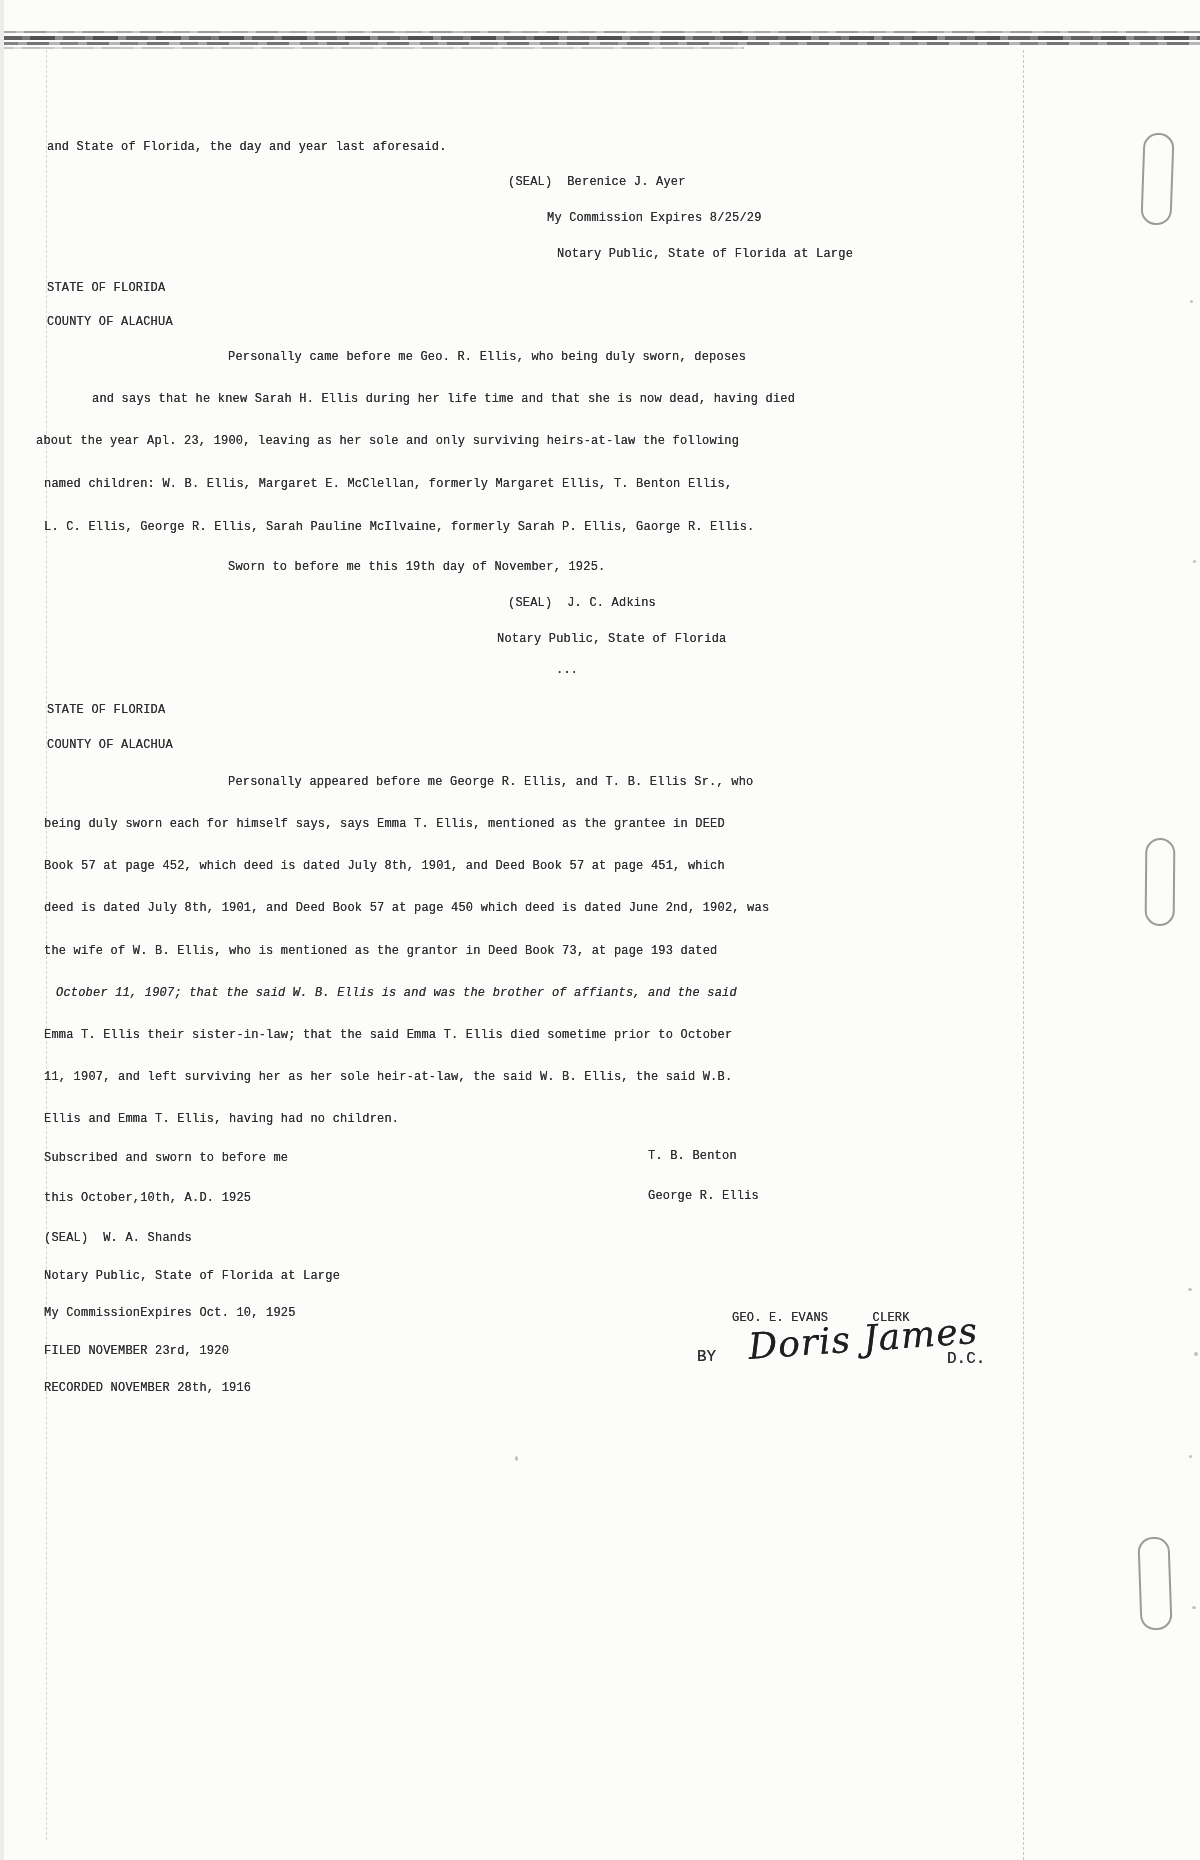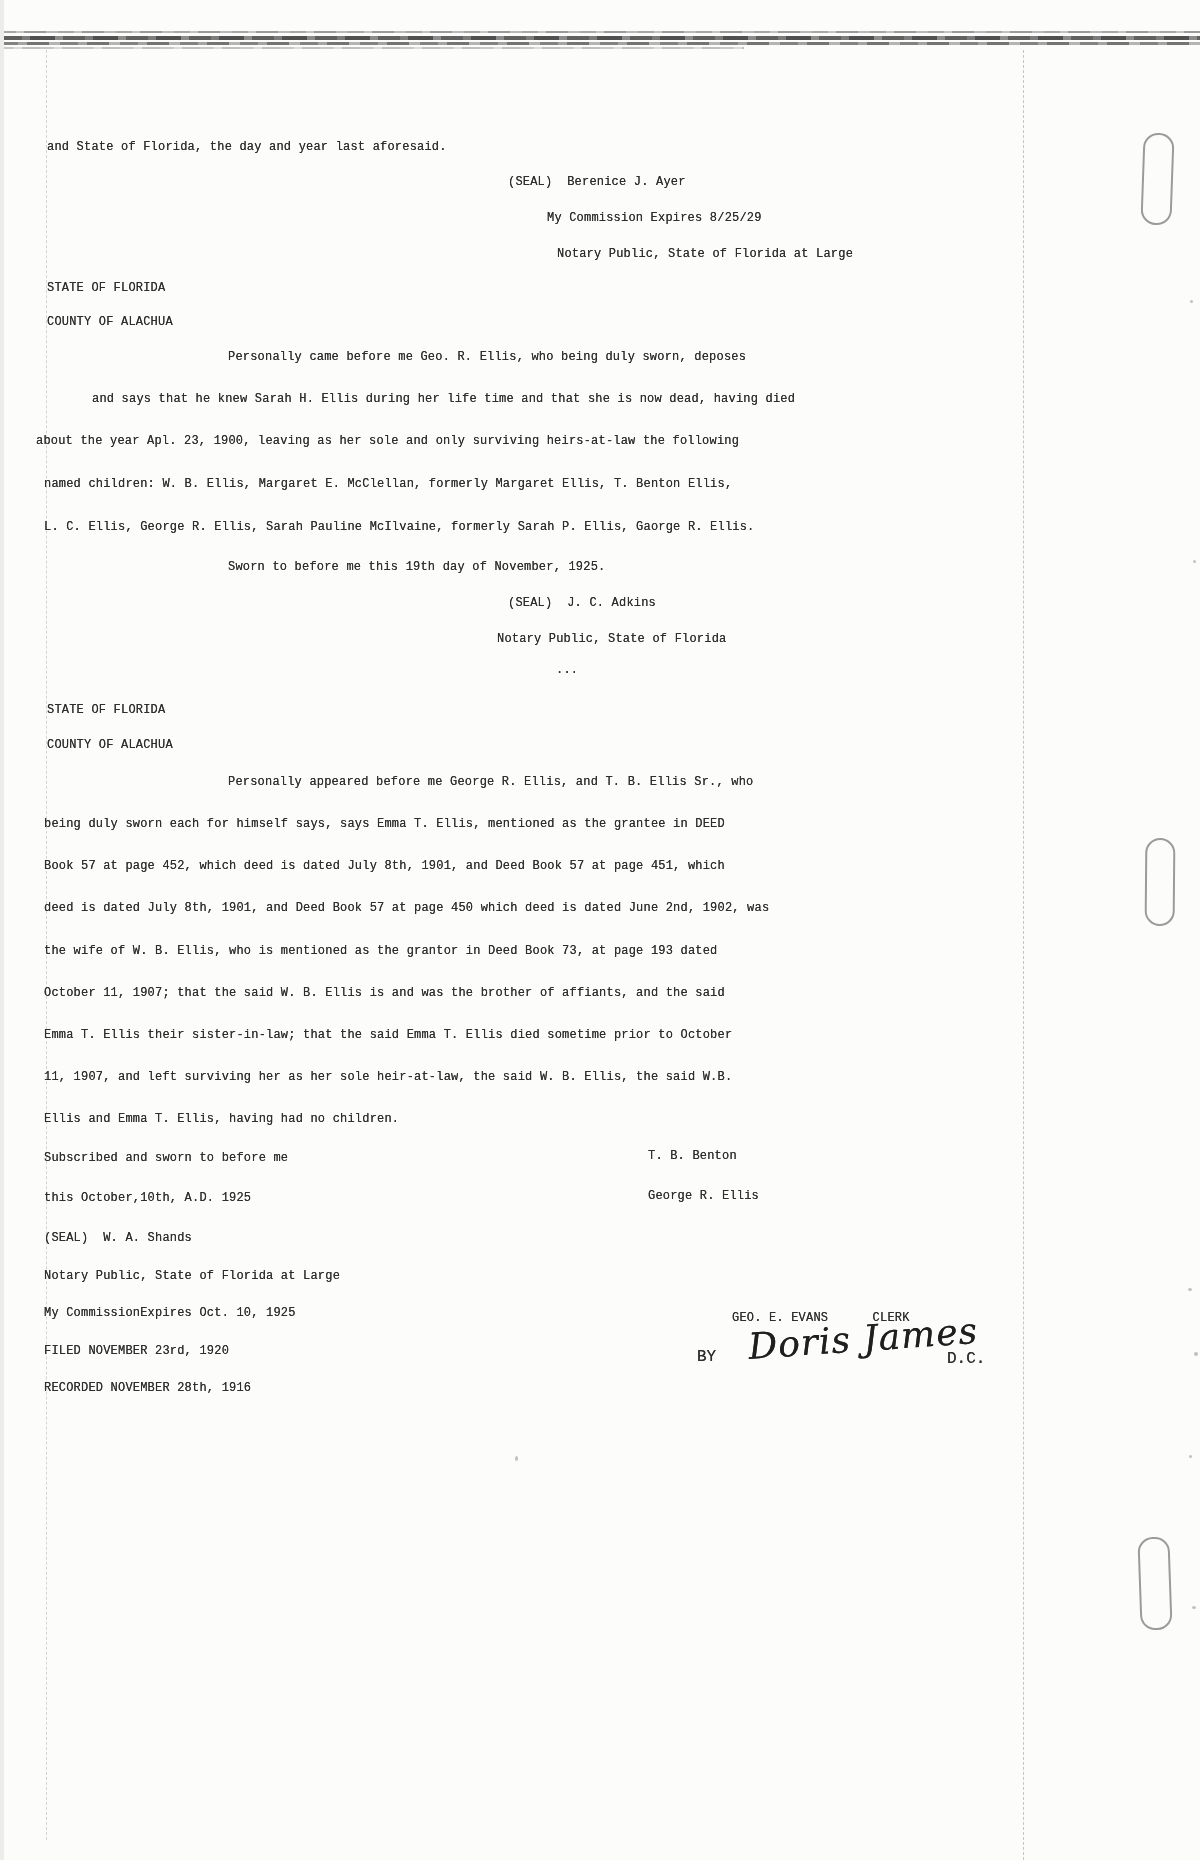--- a/index.html
+++ b/index.html
@@ -99,21 +99,21 @@
       <div class="tline" style="left: 508px; top: 593px;">(SEAL)  J. C. Adkins</div>
       <div class="tline" style="left: 497px; top: 629px;">Notary Public, State of Florida</div>
       <div class="tline" style="left: 556px; top: 660px;">...</div>
       <div class="tline" style="left: 47px; top: 700px;">STATE OF FLORIDA</div>
       <div class="tline" style="left: 47px; top: 735px;">COUNTY OF ALACHUA</div>
       <div class="tline" style="left: 228px; top: 772px;">Personally appeared before me George R. Ellis, and T. B. Ellis Sr., who</div>
       <div class="tline" style="left: 44px; top: 814px;">being duly sworn each for himself says, says Emma T. Ellis, mentioned as the grantee in DEED</div>
       <div class="tline" style="left: 44px; top: 856px;">Book 57 at page 452, which deed is dated July 8th, 1901, and Deed Book 57 at page 451, which</div>
       <div class="tline" style="left: 44px; top: 898px;">deed is dated July 8th, 1901, and Deed Book 57 at page 450 which deed is dated June 2nd, 1902, was</div>
       <div class="tline" style="left: 44px; top: 941px;">the wife of W. B. Ellis, who is mentioned as the grantor in Deed Book 73, at page 193 dated</div>
-      <div class="tline" style="left: 44px; top: 983px;">October 11, 1907; that the said W. B. Ellis is and was the brother of affiants, and the said</div>
+      <div class="tline" style="left: 56px; top: 983px; font-style: italic;">October 11, 1907; that the said W. B. Ellis is and was the brother of affiants, and the said</div>
       <div class="tline" style="left: 44px; top: 1025px;">Emma T. Ellis their sister-in-law; that the said Emma T. Ellis died sometime prior to October</div>
       <div class="tline" style="left: 44px; top: 1067px;">11, 1907, and left surviving her as her sole heir-at-law, the said W. B. Ellis, the said W.B.</div>
       <div class="tline" style="left: 44px; top: 1109px;">Ellis and Emma T. Ellis, having had no children.</div>
       <div class="tline" style="left: 44px; top: 1148px;">Subscribed and sworn to before me</div>
       <div class="tline" style="left: 648px; top: 1146px;">T. B. Benton</div>
       <div class="tline" style="left: 44px; top: 1188px;">this October,10th, A.D. 1925</div>
       <div class="tline" style="left: 648px; top: 1186px;">George R. Ellis</div>
       <div class="tline" style="left: 44px; top: 1228px;">(SEAL)  W. A. Shands</div>
       <div class="tline" style="left: 44px; top: 1266px;">Notary Public, State of Florida at Large</div>
       <div class="tline" style="left: 44px; top: 1303px;">My CommissionExpires Oct. 10, 1925</div>

